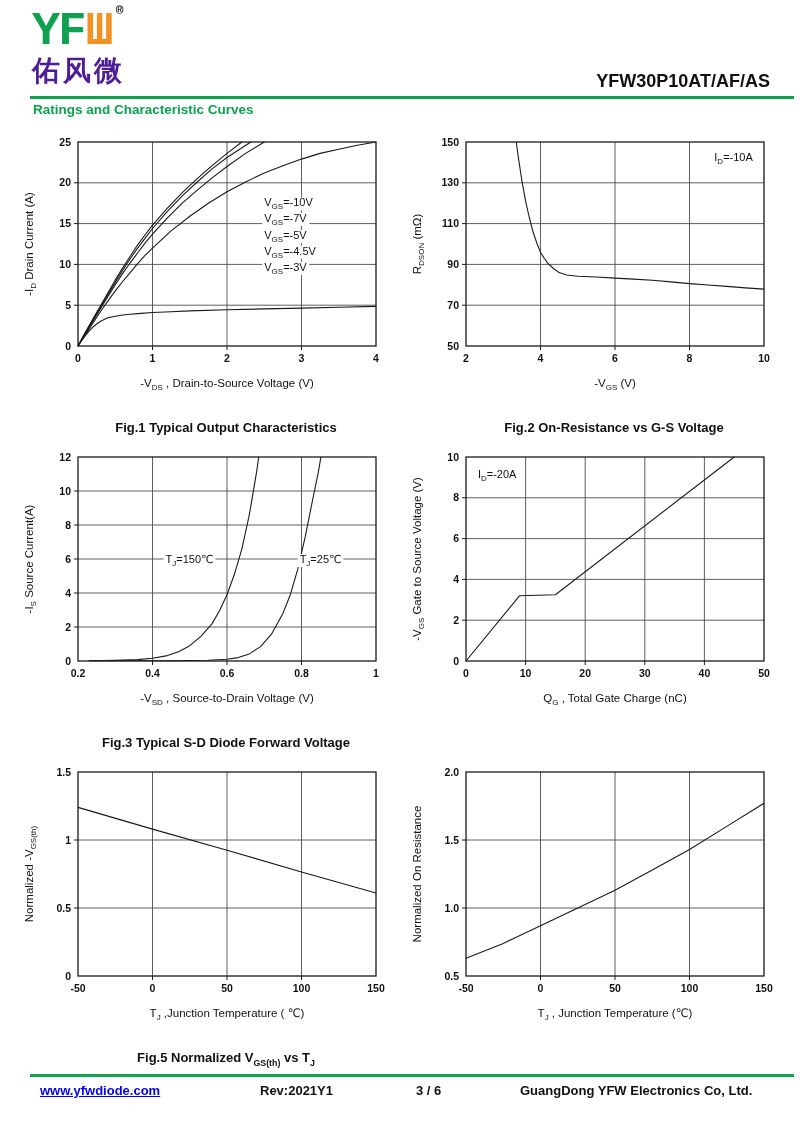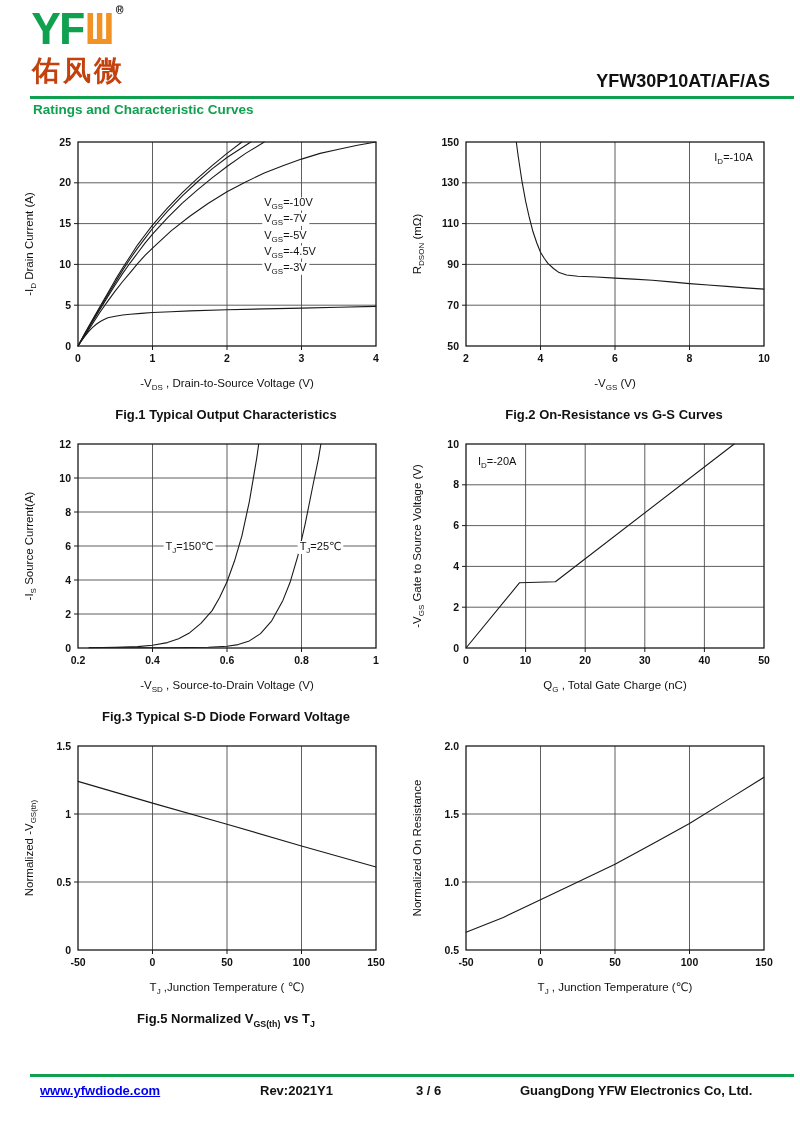--- a/index.html
+++ b/index.html
@@ -4,30 +4,30 @@
 <style>
   html,body{margin:0;padding:0;background:#e8e8e8;}
   .page{position:relative;width:800px;height:1130px;background:#ffffff;margin:0 auto;
         font-family:"Liberation Sans","DejaVu Sans",sans-serif;color:#111;overflow:hidden;}
   
   .logo{position:absolute;left:32px;top:4px;line-height:1;}
   .logo-row1{white-space:nowrap;font-family:Liberation Mono, monospace;}
   .logo-yf{font-size:47px;font-weight:bold;letter-spacing:-2px;}
   .logo-sha{font-size:47px;font-weight:bold;margin-left:1px;}
   .logo-reg{font-size:13px;font-weight:bold;color:#222;vertical-align:30px;margin-left:2px;}
-  .logo-cn{font-size:28px;font-weight:bold;color:#c2410c;letter-spacing:3px;margin-top:2px;}
+  .logo-cn{font-size:28px;font-weight:bold;color:#4c1d95;letter-spacing:3px;margin-top:2px;}
   .part-number{position:absolute;right:30px;top:71px;font-size:18px;font-weight:bold;letter-spacing:0px;}
   .green-rule{position:absolute;left:30px;right:6px;top:96px;height:3px;}
   .section-title{position:absolute;left:33px;top:102px;font-size:13.5px;font-weight:bold;text-align:center;}
   
   .charts-grid{position:absolute;left:14px;top:130px;width:772px;
                display:grid;grid-template-columns:1fr 1fr;row-gap:10px;column-gap:4px;}
   figure.fig{margin:0;width:372px;justify-self:center;}
   .caption{width:300px;margin-left:56px;text-align:center;font-weight:bold;font-size:13px;
-           margin-top:5px;white-space:nowrap;}
+           margin-top:18px;white-space:nowrap;}
   .caption sub, .rich sub{font-size:68%;}
   svg.chart{display:block;}
   svg.chart .tick{font-family:"Liberation Sans","DejaVu Sans",sans-serif;font-size:10.5px;font-weight:bold;fill:#111;}
   svg.chart .axis{font-family:"Liberation Sans","DejaVu Sans",sans-serif;font-size:11.5px;fill:#111;}
   svg.chart .ann{font-family:"Liberation Sans","DejaVu Sans",sans-serif;font-size:11px;fill:#111;}
   
   .footer-rule{position:absolute;left:30px;right:6px;top:1074px;height:3px;}
   .footer-row{position:absolute;left:0;top:1083px;width:100%;height:24px;font-size:13px;font-weight:bold;}
   .footer-site{position:absolute;left:40px;text-decoration:underline;cursor:pointer;}
   .footer-rev{position:absolute;left:248px;padding-left:12px;}
@@ -141,21 +141,21 @@
           </g>
           <clipPath id="clip1">
             <rect x="57.5" y="11.5" width="299" height="205"></rect>
           </clipPath>
           <g clip-path="url(#clip1)">
             <polyline points="108.3,12.0 110.2,26.3 113.9,50.8 117.6,71.2 121.3,87.5 125.0,101.8 128.8,113.0 132.5,122.2 136.2,128.3 139.9,133.4 145.5,138.5 151.1,142.6 158.6,145.0 169.8,146.2 188.4,147.0 207.0,148.1 225.6,149.1 244.3,150.3 262.9,151.9 281.5,153.6 300.1,155.0 318.8,156.4 337.4,157.9 356.0,159.1" fill="none" stroke="#1a1a1a" stroke-width="1.1" stroke-linejoin="round" stroke-linecap="round"></polyline>
           </g>
           <rect x="304.30938720703125" y="22.299999237060547" width="43.166015625" height="13" fill="#ffffff"></rect>
           <text x="344.825" y="31.299999999999983" text-anchor="end" class="ann"><tspan>I</tspan><tspan dy="3" font-size="8">D</tspan><tspan dy="-3">=-10A</tspan></text>
         </svg>
-      <figcaption class="caption">Fig.2 On-Resistance vs G-S Curves</figcaption>
+      <figcaption class="caption">Fig.2 On-Resistance vs G-S Voltage</figcaption>
     </figure>
     <figure class="fig">
       <svg class="chart" width="372" height="272" viewBox="0 0 372 272">
           <g>
             <line x1="132.5" y1="12" x2="132.5" y2="216" stroke="#4d4d4d" stroke-width="0.9"></line>
             <line x1="206.99999999999997" y1="12" x2="206.99999999999997" y2="216" stroke="#4d4d4d" stroke-width="0.9"></line>
             <line x1="281.5" y1="12" x2="281.5" y2="216" stroke="#4d4d4d" stroke-width="0.9"></line>
             <line x1="58" y1="182" x2="356" y2="182" stroke="#4d4d4d" stroke-width="0.9"></line>
             <line x1="58" y1="148" x2="356" y2="148" stroke="#4d4d4d" stroke-width="0.9"></line>
             <line x1="58" y1="114" x2="356" y2="114" stroke="#4d4d4d" stroke-width="0.9"></line>

